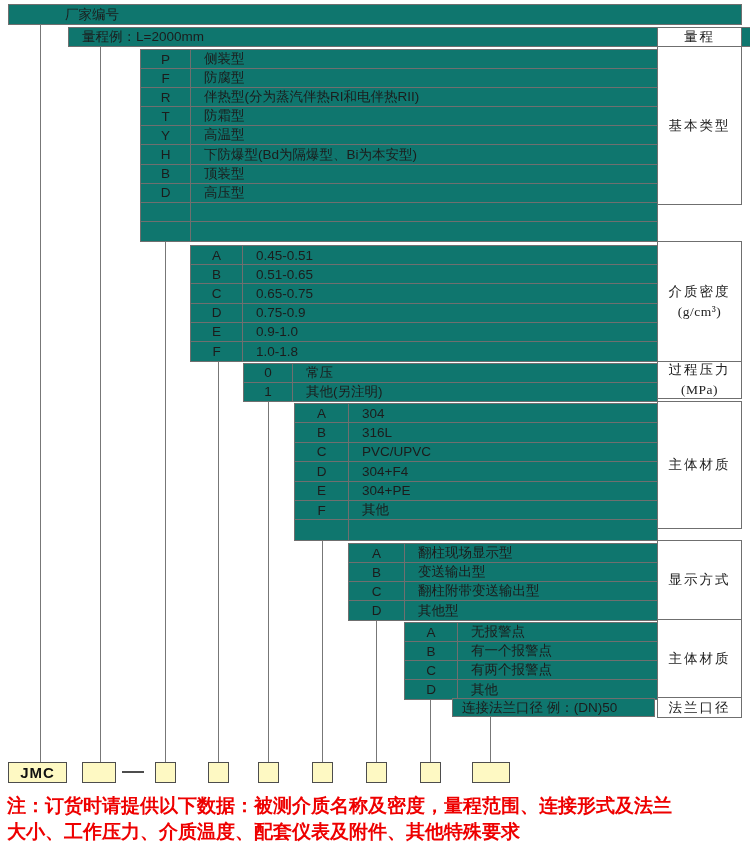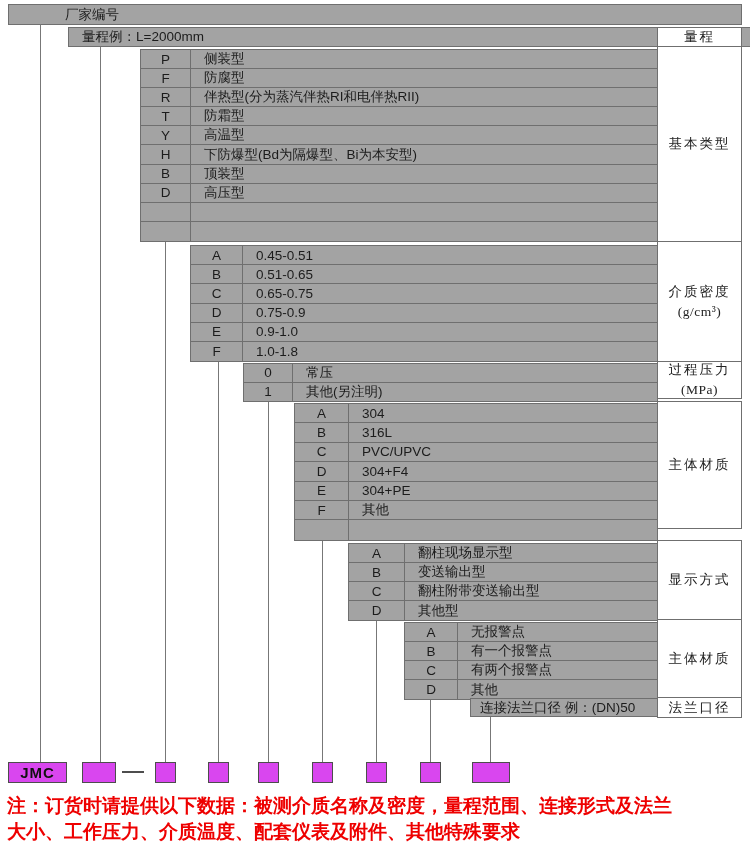--- a/index.html
+++ b/index.html
@@ -6,21 +6,21 @@
   * { margin:0; padding:0; box-sizing:border-box; }
   html,body { background:#ffffff; }
   body {
     width:750px; height:845px; position:relative; overflow:hidden;
     font-family:"Liberation Sans","DejaVu Sans",sans-serif;
     color:#1c1c1c;
   }
   .stage { position:absolute; inset:0; }
 
   
-  .block { position:absolute; border:1px solid var(--bd); background:#a3a3a3; }
+  .block { position:absolute; border:1px solid var(--bd); background:#0f766e; }
   .row  { display:flex; border-bottom:1px solid var(--bd); }
   .row:last-child { border-bottom:none; }
   .code {
     border-right:1px solid var(--bd);
     display:flex; align-items:center; justify-content:center;
     font-size:13.5px;
   }
   .desc {
     flex:1; display:flex; align-items:center;
     padding-left:13px; font-size:13.5px; white-space:nowrap; overflow:hidden;
@@ -40,21 +40,21 @@
     line-height:1.45;
   }
   .lbl .sub { letter-spacing:0.5px;font-family:Liberation Serif, serif; }
 
   
   .vline { position:absolute; width:1px; background:var(--ln); }
 
   
   .obox {
     position:absolute; top:762px; height:21px;
-    border:1px solid #4d4d4d; background:#d946ef;
+    border:1px solid #4d4d4d; background:#fef9c3;
     display:flex; align-items:center; justify-content:center;
   }
   .model-prefix { font-weight:bold; font-size:15px; letter-spacing:1px; color:#111; }
   .dash { position:absolute; top:771px; height:2px; background:#4d4d4d; }
 
   
   .note {
     position:absolute; left:7px; top:793px; width:740px;
     color:var(--note); font-weight:bold; font-size:19px; line-height:26px;
     white-space:nowrap;
@@ -220,28 +220,28 @@
     <div class="row rh190">
         <div class="code cw53">C</div>
         <div class="desc">有两个报警点</div>
       </div>
     <div class="row rh190">
         <div class="code cw53">D</div>
         <div class="desc">其他</div>
       </div>
   </div>
 
-  <div class="block" style="left:470px;top:698px;width:203px;">
+  <div class="block" style="left:452px;top:698px;width:203px;">
     <div class="row" style="height:17px;">
       <div class="desc" style="padding-left:9px;">连接法兰口径 例：(DN)50</div>
     </div>
   </div>
 
   <div class="lbl" style="top:27px;height:20px;">量程</div>
-  <div class="lbl" style="top:46px;height:196px;">基本类型</div>
+  <div class="lbl" style="top:46px;height:159px;">基本类型</div>
   <div class="lbl" style="top:241px;height:121px;">
     <div>介质密度</div>
     <div class="sub">(g/cm³)</div>
   </div>
   <div class="lbl" style="top:361px;height:38px;">
     <div>过程压力</div>
     <div class="sub">(MPa)</div>
   </div>
   <div class="lbl" style="top:401px;height:128px;">主体材质</div>
   <div class="lbl" style="top:540px;height:80px;">显示方式</div>

